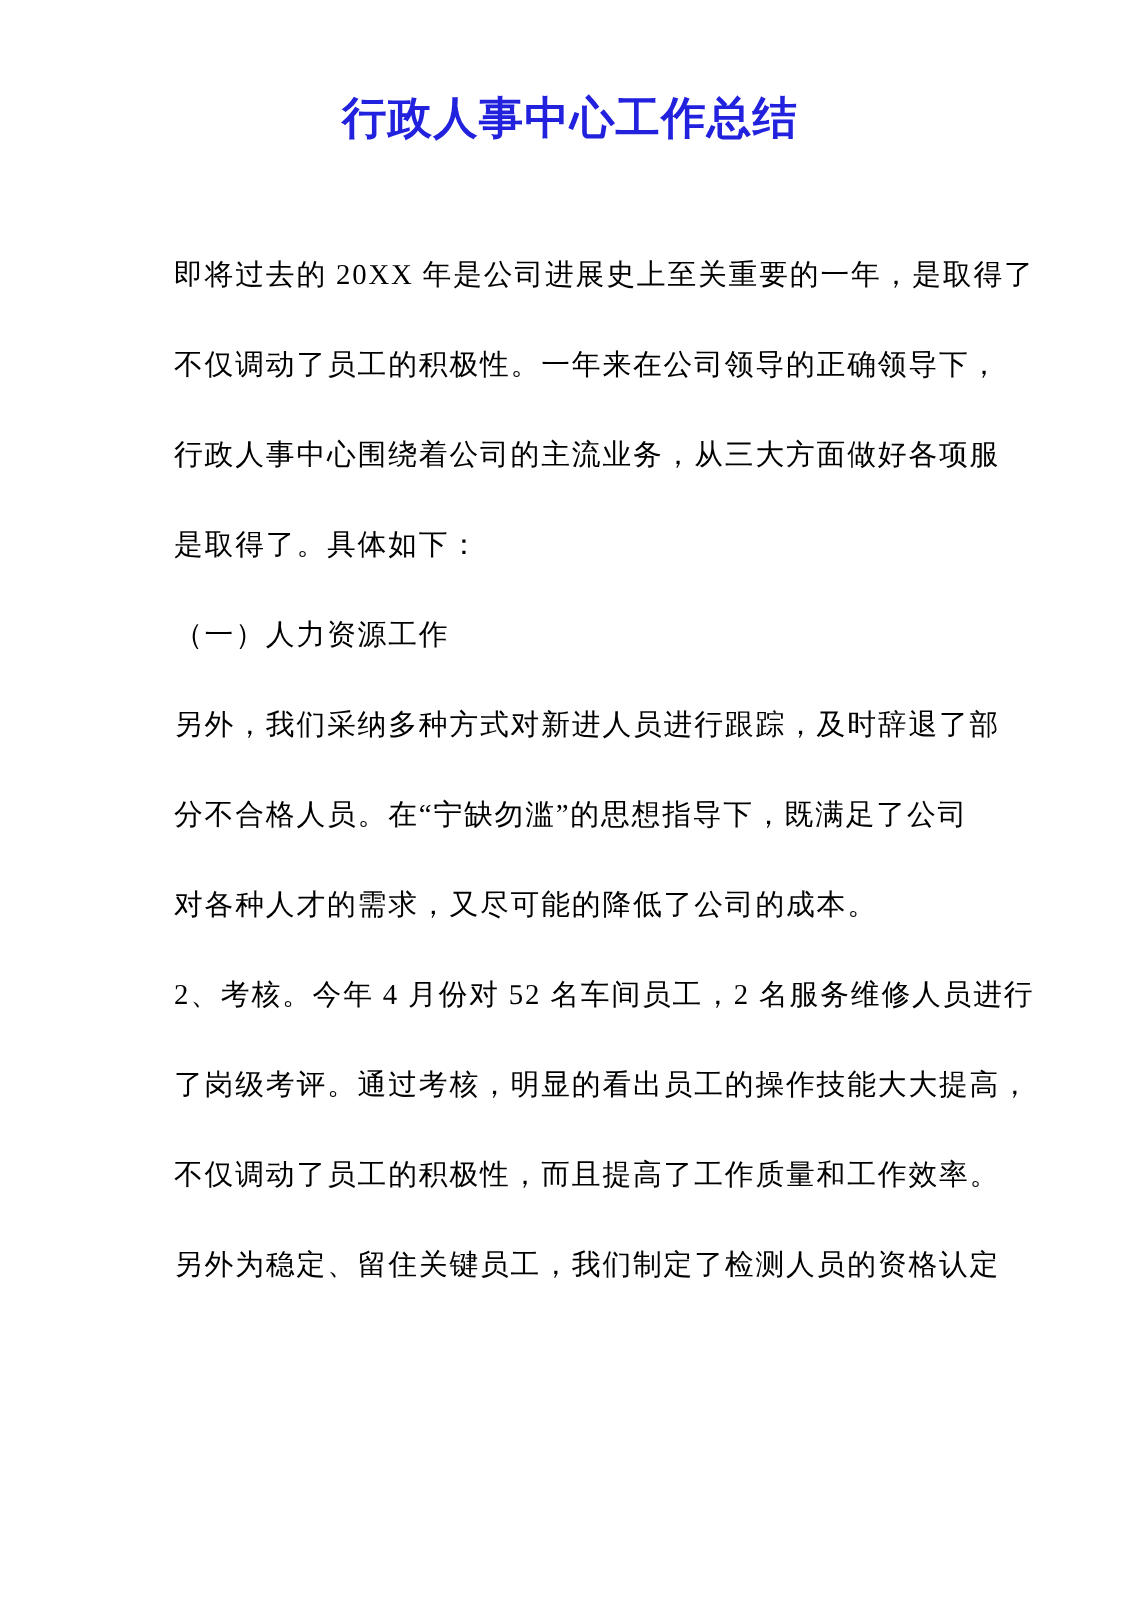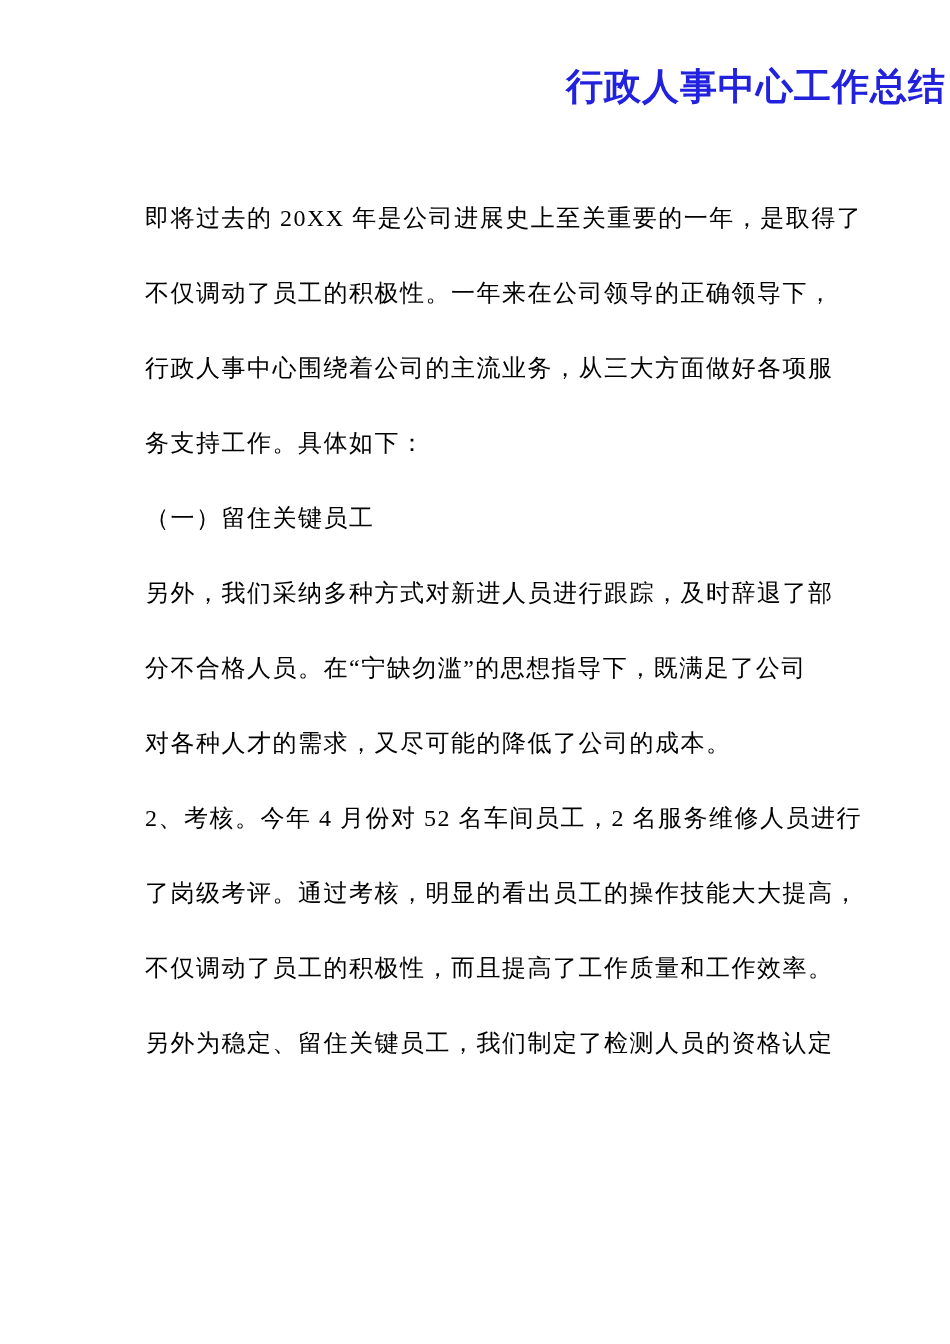--- a/index.html
+++ b/index.html
@@ -8,23 +8,23 @@
     background: #ffffff;
   }
   .page {
     position: relative;
     width: 950px;
     height: 1344px;
     background: #ffffff;
     overflow: hidden;
   }
   .doc-title {
-    margin: 4px;
+    margin: 16px;
     padding-top: 60px;
-    text-align: right;
+    text-align: center;
     font-family: "Liberation Sans", sans-serif;
     font-weight: bold;
     font-size: 37px;
     line-height: 45px;
     letter-spacing: 1px;
   }
   .doc-body {
     margin-top: 72px;
     padding-left: 145px;
     padding-right: 108px;
@@ -40,22 +40,22 @@
 </style>
 </head>
 <body>
 
 <div class="page">
   <h1 class="doc-title" style="color: rgb(33, 33, 222);">行政人事中心工作总结</h1>
   <div class="doc-body" style="color: rgb(0, 0, 0);">
       <div class="text-line">即将过去的 20XX 年是公司进展史上至关重要的一年，是取得了</div>
       <div class="text-line">不仅调动了员工的积极性。一年来在公司领导的正确领导下，</div>
       <div class="text-line">行政人事中心围绕着公司的主流业务，从三大方面做好各项服</div>
-      <div class="text-line">务支持工作。具体如下：</div>
-      <div class="text-line">（一）留住关键员工</div>
+      <div class="text-line">是取得了。具体如下：</div>
+      <div class="text-line">（一）人力资源工作</div>
       <div class="text-line">另外，我们采纳多种方式对新进人员进行跟踪，及时辞退了部</div>
       <div class="text-line">分不合格人员。在“宁缺勿滥”的思想指导下，既满足了公司</div>
       <div class="text-line">对各种人才的需求，又尽可能的降低了公司的成本。</div>
       <div class="text-line">2、考核。今年 4 月份对 52 名车间员工，2 名服务维修人员进行</div>
       <div class="text-line">了岗级考评。通过考核，明显的看出员工的操作技能大大提高，</div>
       <div class="text-line">不仅调动了员工的积极性，而且提高了工作质量和工作效率。</div>
       <div class="text-line">另外为稳定、留住关键员工，我们制定了检测人员的资格认定</div>
     </div>
 </div>
 

